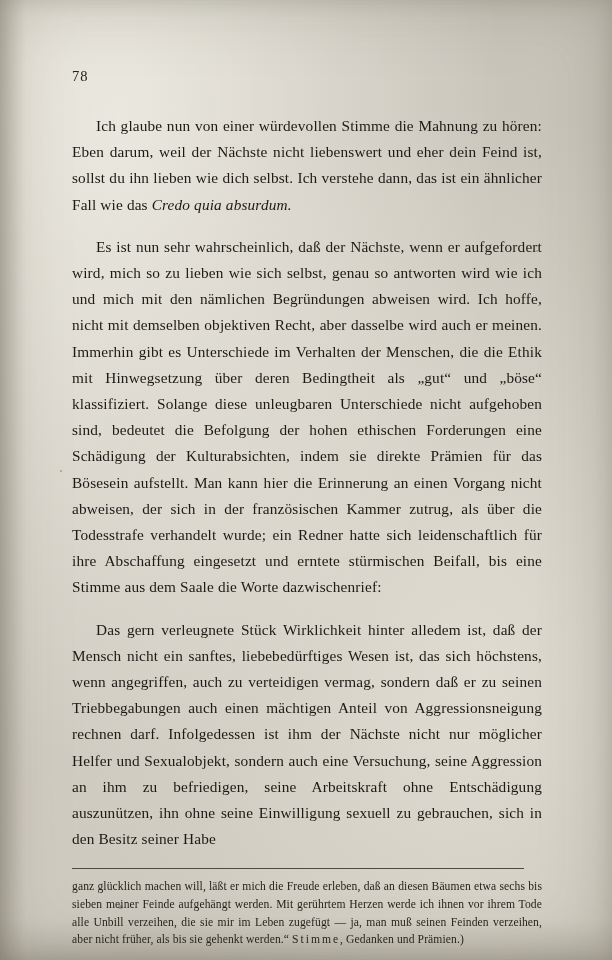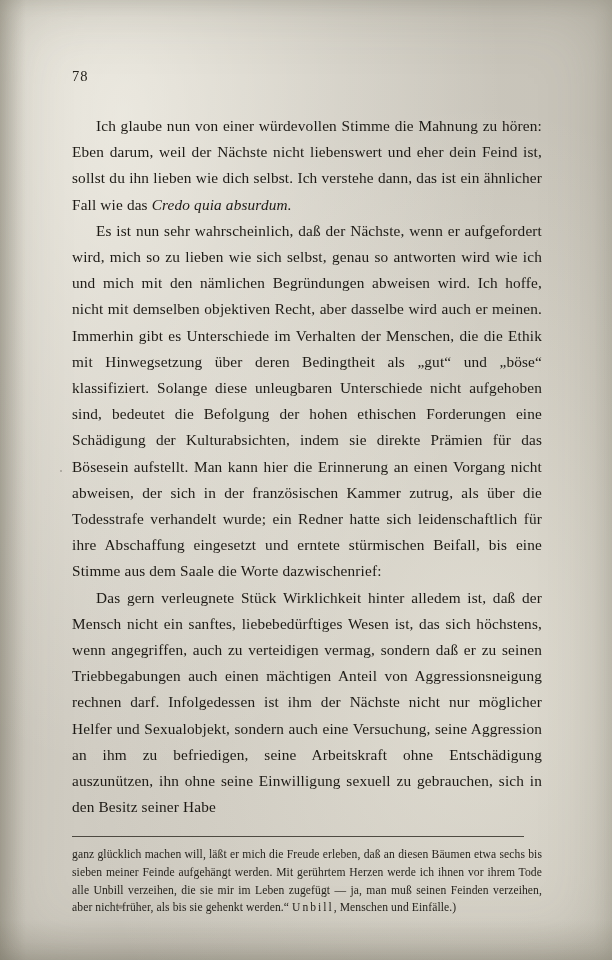--- a/index.html
+++ b/index.html
@@ -60,21 +60,21 @@
     margin: 0;
     text-indent: 24px;
     text-align: justify;
     font-size: 15.3px;
     line-height: 26.2px;
     color: #1d1a15;
     letter-spacing: 0.15px;
     -webkit-font-smoothing: antialiased;
   }
   p.body + p.body {
-    margin-top: 0px;
+    margin-top: 16px;
   }
   em.it {
     font-style: italic;
   }
   .quoteline {
     font-style: italic;
   }
   .footnote-rule {
     width: 452px;
     height: 1px;
@@ -133,21 +133,21 @@
     <p class="body"><span>Ich glaube nun von einer würdevollen Stimme die Mahnung zu hören: Eben darum, weil der Nächste nicht liebenswert und eher dein Feind ist, sollst du ihn lieben wie dich selbst. Ich verstehe dann, das ist ein ähnlicher Fall wie das </span><em class="it">Credo quia absurdum.</em></p>
 
     <p class="body">Es ist nun sehr wahrscheinlich, daß der Nächste, wenn er aufgefordert wird, mich so zu lieben wie sich selbst, genau so antworten wird wie ich und mich mit den nämlichen Begründungen abweisen wird. Ich hoffe, nicht mit demselben objektiven Recht, aber dasselbe wird auch er meinen. Immerhin gibt es Unterschiede im Verhalten der Menschen, die die Ethik mit Hinwegsetzung über deren Bedingtheit als „gut“ und „böse“ klassifiziert. Solange diese unleugbaren Unterschiede nicht aufgehoben sind, bedeutet die Befolgung der hohen ethischen Forderungen eine Schädigung der Kulturabsichten, indem sie direkte Prämien für das Bösesein aufstellt. Man kann hier die Erinnerung an einen Vorgang nicht abweisen, der sich in der französischen Kammer zutrug, als über die Todesstrafe verhandelt wurde; ein Redner hatte sich leidenschaftlich für ihre Abschaffung eingesetzt und erntete stürmischen Beifall, bis eine Stimme aus dem Saale die Worte dazwischenrief:</p>
 
 
     <p class="body">Das gern verleugnete Stück Wirklichkeit hinter alledem ist, daß der Mensch nicht ein sanftes, liebebedürftiges Wesen ist, das sich höchstens, wenn angegriffen, auch zu verteidigen vermag, sondern daß er zu seinen Triebbegabungen auch einen mächtigen Anteil von Aggressionsneigung rechnen darf. Infolgedessen ist ihm der Nächste nicht nur möglicher Helfer und Sexualobjekt, sondern auch eine Versuchung, seine Aggression an ihm zu befriedigen, seine Arbeitskraft ohne Entschädigung auszunützen, ihn ohne seine Einwilligung sexuell zu gebrauchen, sich in den Besitz seiner Habe</p>
 
     <div class="footnote-rule"></div>
 
     <div class="footnote"><span>ganz glücklich machen will, läßt er mich die Freude erleben, daß an diesen Bäumen etwa sechs bis sieben meiner Feinde aufgehängt werden. Mit gerührtem Herzen werde ich ihnen vor ihrem Tode alle Unbill verzeihen, die sie mir im Leben zugefügt — ja, man muß seinen Feinden verzeihen, aber nicht früher, als bis sie gehenkt werden.“</span>
-      <span class="spaced">Unbill</span><span>, Menschen und Einfälle.)</span>
+      <span class="spaced">Stimme</span><span>, Gedanken und Prämien.)</span>
     </div>
 
   </div>
 
   <div class="speck s1"></div>
   <div class="speck s2"></div>
   <div class="speck s3"></div>
 
   <div class="vignette"></div>
 </div>

